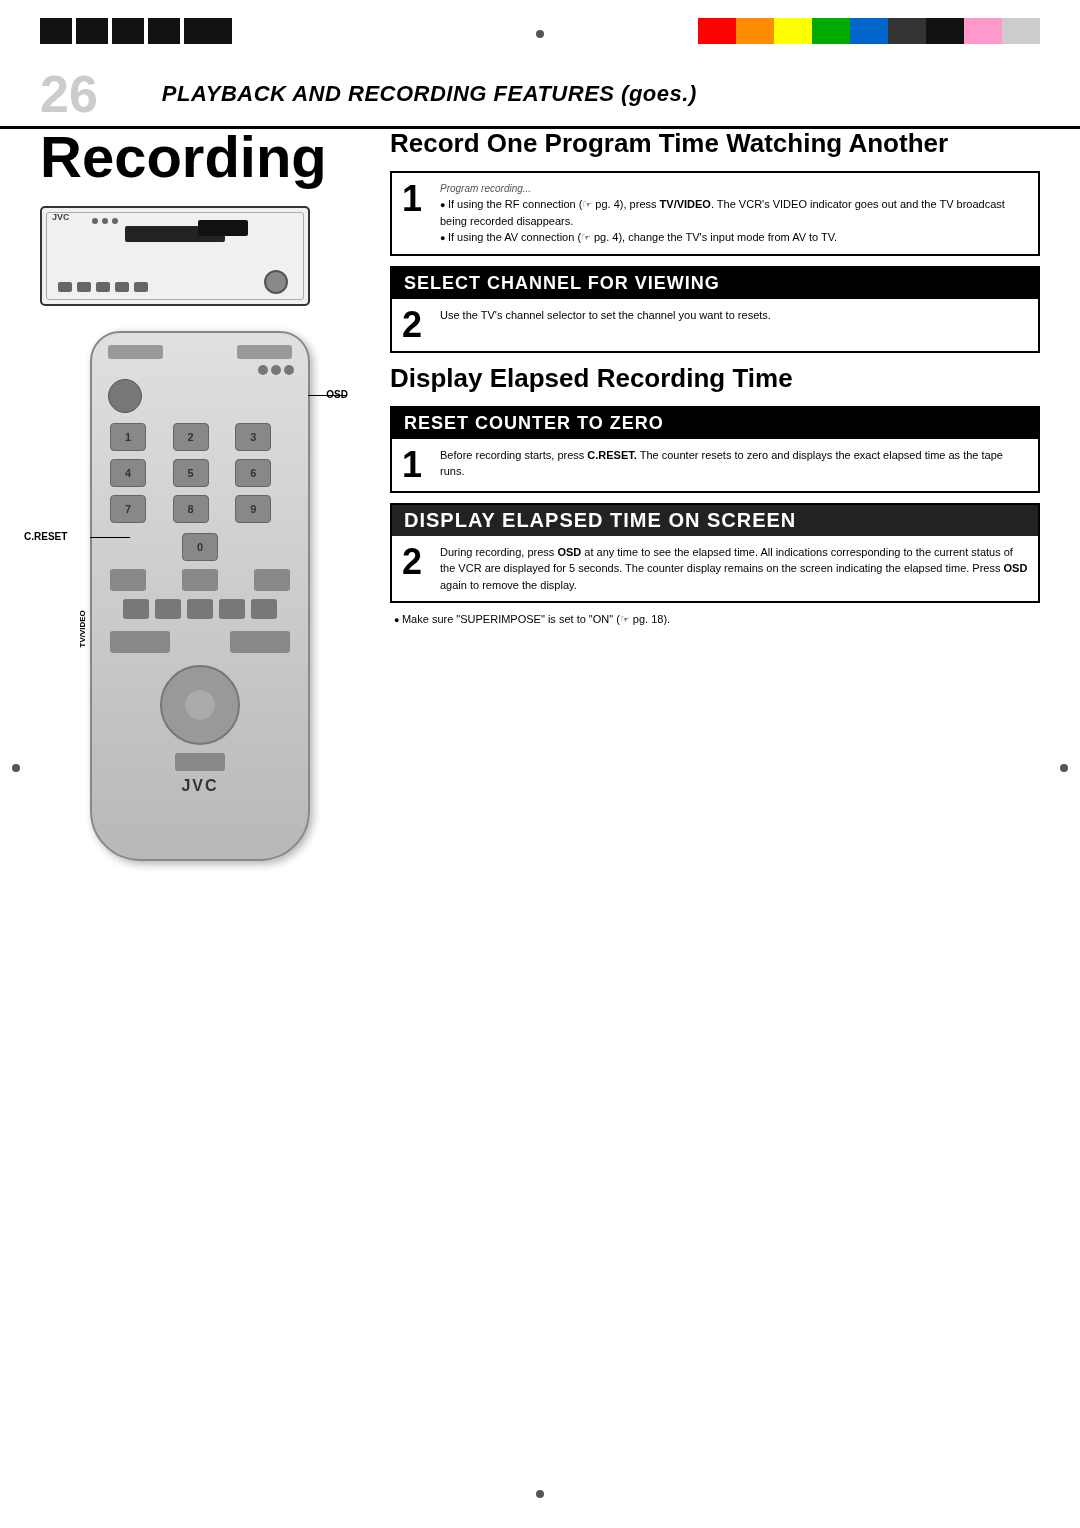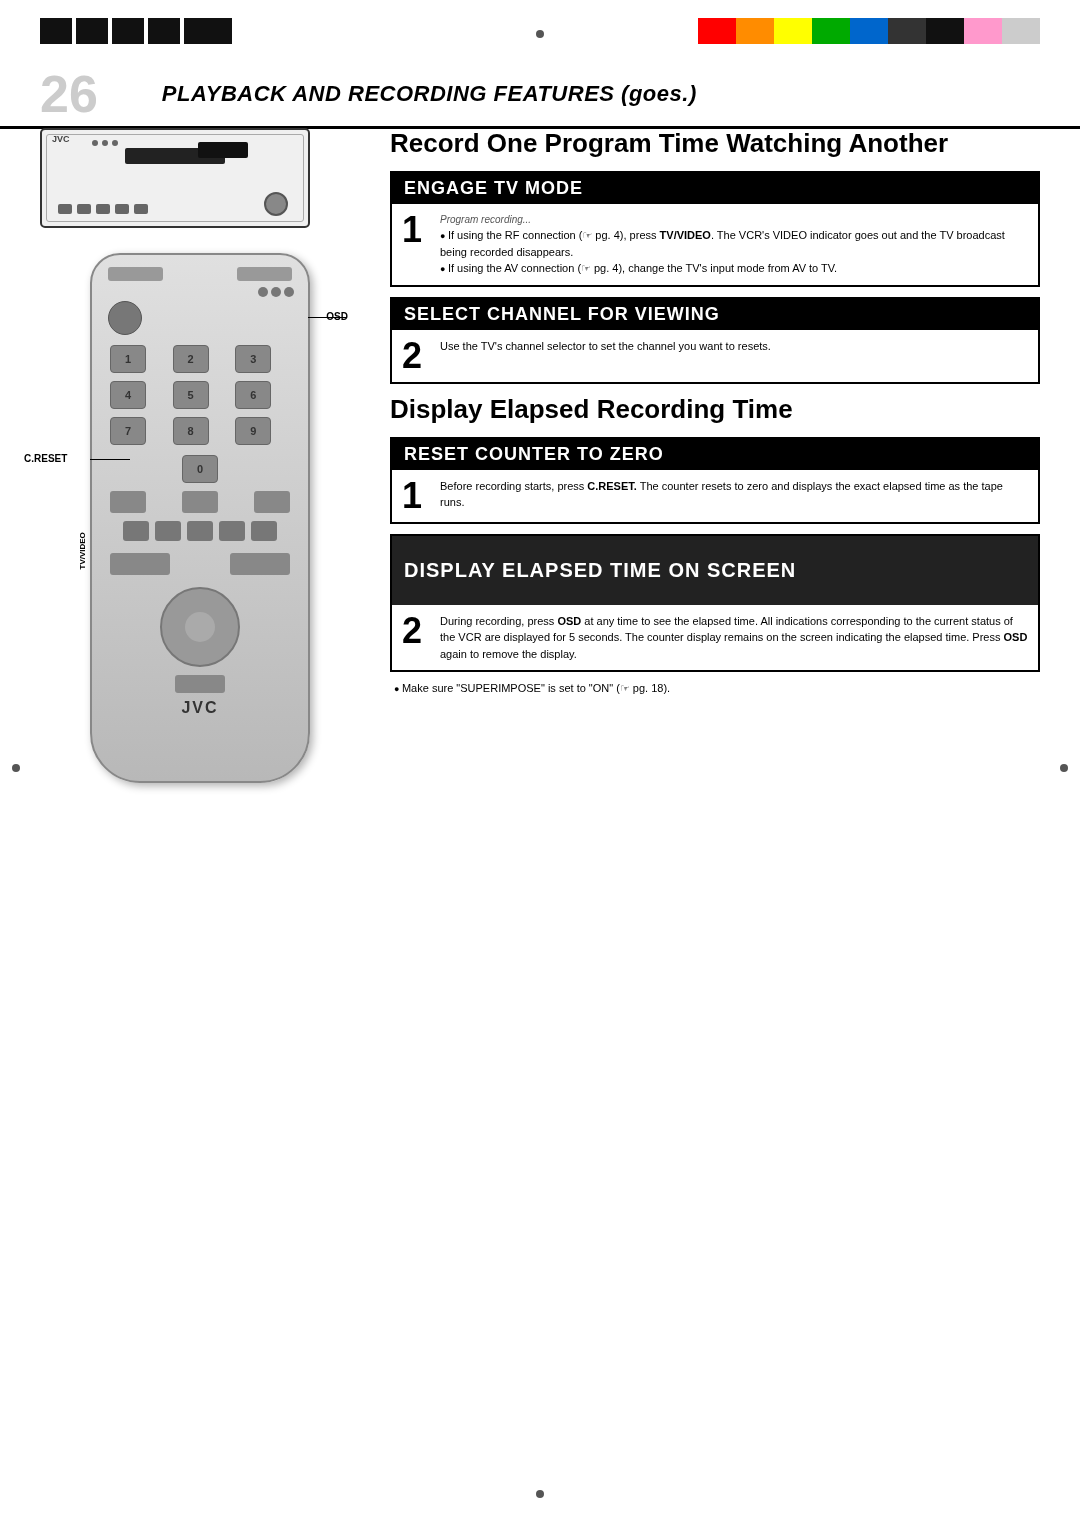--- a/index.html
+++ b/index.html
@@ -383,21 +383,21 @@
       height: 8px;
       background: #555;
       border-radius: 50%;
     }
 
     .step-box-large-header {
       background: #222;
       color: #fff;
       font-size: 20px;
       font-weight: 900;
-      padding: 23px 12px;
+      padding: 4px 12px;
       letter-spacing: 1px;
       text-transform: uppercase;
     }
 
     
     .vcr-detailed {
       width: 270px;
       height: 100px;
       border: 2.5px solid #333;
       border-radius: 5px;
@@ -504,20 +504,21 @@
 <div class="dot-right"></div>
 
 <div class="page-header">
   <div class="page-number">26</div>
   <div class="page-title">PLAYBACK AND RECORDING FEATURES (goes.)</div>
 </div>
 
 <div class="main-content">
 
   <div class="left-col">
+    <div class="section-title-large">Recording</div>
 
     <div class="vcr-detailed">
       <div class="vcr-detail-inner"></div>
       <div class="vcr-detail-label">JVC</div>
       <div class="vcr-detail-dots">
         <div class="vcr-detail-dot"></div>
         <div class="vcr-detail-dot"></div>
         <div class="vcr-detail-dot"></div>
       </div>
       <div class="vcr-detail-slot"></div>
@@ -604,21 +605,20 @@
     </div>
   </div>
 
   <div class="right-col">
 
     <div class="section-heading">
       <span>Record One Program Time Watching Another</span>
     </div>
 
     <div class="step-box">
-      <div class="step-box-header">ENGAGE TV MODE</div>
       <div class="step-row">
         <div class="step-number">1</div>
         <div class="step-content">
           <div class="note-label">Program recording...</div>
           <ul>
             <li>If using the RF connection (☞ pg. 4), press <b>TV/VIDEO</b>. The VCR's VIDEO indicator goes out and the TV broadcast being recorded disappears.</li>
             <li>If using the AV connection (☞ pg. 4), change the TV's input mode from AV to TV.</li>
           </ul>
         </div>
       </div>

